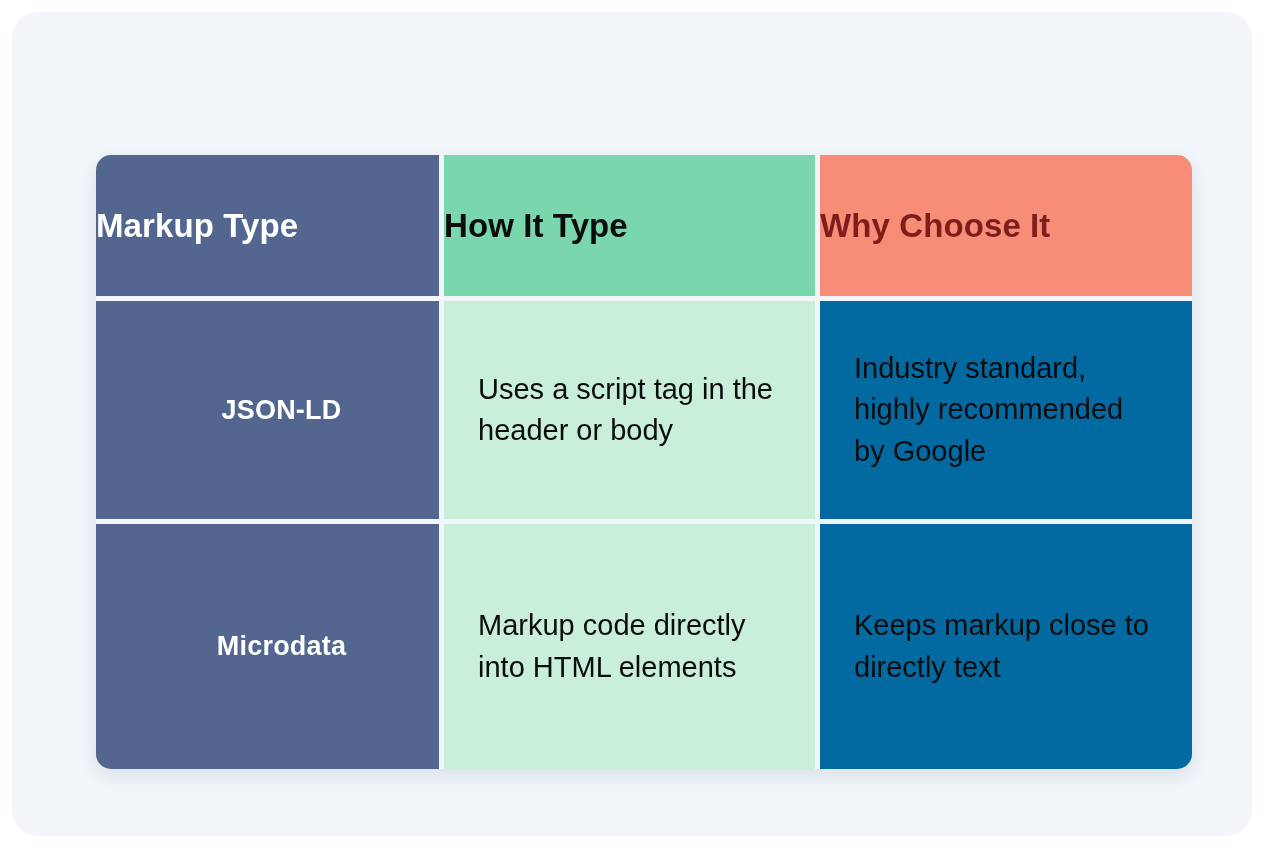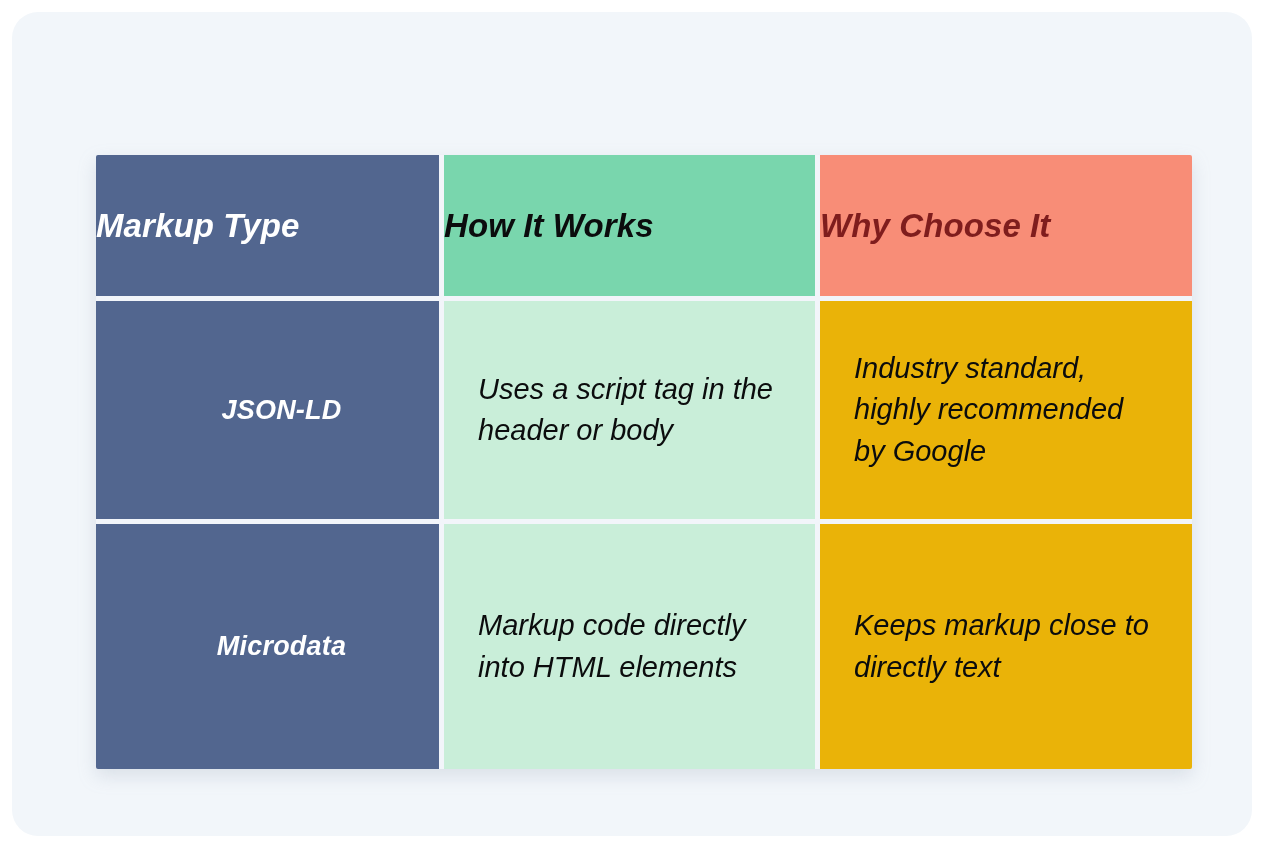--- a/index.html
+++ b/index.html
@@ -34,23 +34,22 @@
     background: #f2f5fa;
     filter: drop-shadow(0 7px 9px rgba(120, 135, 160, 0.20));
   }
 
   .schema-table {
     width: 100%;
     height: 100%;
     border-collapse: separate;
     border-spacing: 0;
     table-layout: fixed;
-    border-radius: 2px;
+    border-radius: 15px;
     overflow: hidden;
-    font-style: italic;
   }
 
   .schema-table td {
     padding: 0;
     vertical-align: middle;
     border-right: 5px solid #f2f5fa;
     border-bottom: 5px solid #f2f5fa;
   }
   .schema-table td.last-col { border-right: none; }
   .schema-table tr.last-row td { border-bottom: none; }
@@ -113,21 +112,21 @@
   .td-how {
     background: #c9eed9;
     color: #0b0c0d;
     justify-content: flex-end;
     padding: 0 34px;
     font-size: 29px;
     font-weight: normal;
     line-height: 1.42;
   }
   .td-why {
-    background: #eab308;
+    background: #0369a1;
     color: #0b0c0d;
     justify-content: flex-start;
     padding: 0 34px;
     font-size: 29px;
     font-weight: normal;
     line-height: 1.42;
   }
   .td-why.top-bias { align-items: center; }
 
   .cell-text {
@@ -149,21 +148,21 @@
       </colgroup>
       <thead>
         <tr class="header-row">
           <td>
             <div class="cell-inner th-type">
               <span class="cell-text">Markup Type</span>
             </div>
           </td>
           <td>
             <div class="cell-inner th-how">
-              <span class="cell-text">How It Works</span>
+              <span class="cell-text">How It Type</span>
             </div>
           </td>
           <td class="last-col">
             <div class="cell-inner th-why">
               <span class="cell-text">Why Choose It</span>
             </div>
           </td>
         </tr>
       </thead>
       <tbody>

